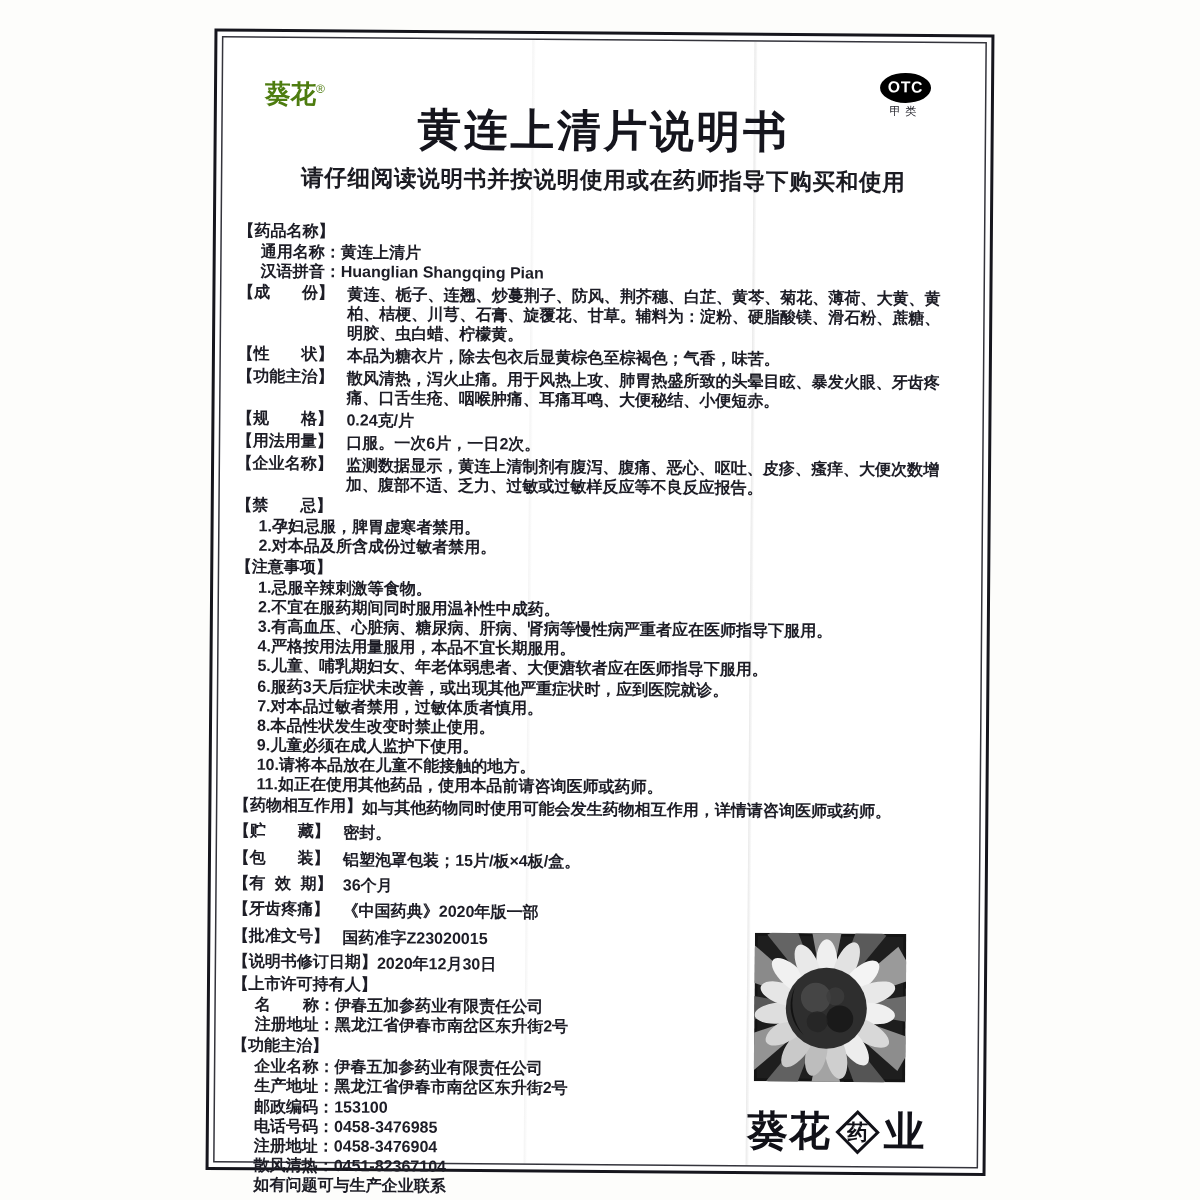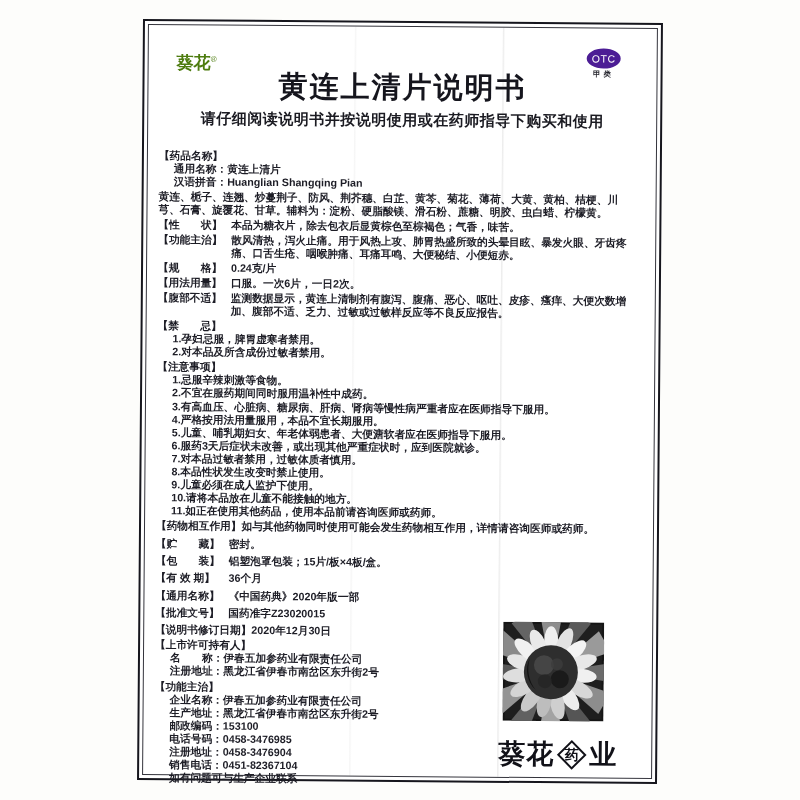--- a/index.html
+++ b/index.html
@@ -31,46 +31,46 @@
   .crease.c2 { left:206px; opacity:.5; }
 
   
   .brand {
     position:absolute; left:28px; top:26px;
     font-size:17px; font-weight:900; letter-spacing:0px; color:#4d7c0f;
   }
   .brand sup { font-size:8px; font-weight:400; vertical-align:super; }
   .otc-badge { position:absolute; right:36px; top:20px; text-align:center; }
   .otc-oval {
-    display:inline-block; width:34px; height:20px; background:#4c1d95;
-    border-radius:50%; color:#fff; font-size:10.5px; font-weight:400;
+    display:inline-block; width:34px; height:20px; background:#000000;
+    border-radius:50%; color:#fff; font-size:10.5px; font-weight:700;
     line-height:20px; text-align:center; letter-spacing:0.5px;
   }
-  .otc-class { font-size:7.5px; font-weight:700; letter-spacing:3px; margin-top:1px; color:#23232b; }
+  .otc-class { font-size:7.5px; font-weight:400; letter-spacing:3px; margin-top:1px; color:#23232b; }
 
   .doc-title {
     margin-top:41px; text-align:center;
     font-size:29px; font-weight:900; letter-spacing:2px; color:#15151d;
   }
   .doc-subtitle {
     margin-top:3px; text-align:center;
     font-size:15px; font-weight:800; letter-spacing:0.5px; color:#1b1b22;
   }
 
   
   .leaflet-body {
     margin-top:21px; padding:0 18px 0 11px;
     font-size:10.7px; font-weight:700; color:#1d1d26;
   }
   .row { display:flex; line-height:12.7px; margin-top:0.4px; }
   .row.sec  { margin-top:2.4px; }
   .row.spaced { margin-top:4.6px; }
   .row.sub, .row.item { padding-left:15px; }
   .row .lbl { flex:0 0 auto; white-space:pre; }
-  .row.sec .lbl { min-width:73px; }
+  .row.sec .lbl { min-width:73px;font-family:Liberation Mono, monospace; }
   .row .txt { flex:1 1 auto; }
 
   
   .sunflower-box { position:absolute; left:359px; top:594px; width:101px; height:99px; }
   .kuihua-logo {
     position:absolute; left:355px; top:708px; width:160px;
     display:flex; align-items:center; gap:2px;
     font-weight:900; color:#111118;
   }
   .kuihua-logo .t { font-size:27px; letter-spacing:1px; }
@@ -106,40 +106,41 @@
         </div>
         <div class="row sub">
           <span class="lbl">通用名称：</span>
           <span class="txt">黄连上清片</span>
         </div>
         <div class="row sub">
           <span class="lbl">汉语拼音：</span>
           <span class="txt">Huanglian Shangqing Pian</span>
         </div>
         <div class="row sec">
+          <span class="lbl">【成　　份】</span>
           <span class="txt">黄连、栀子、连翘、炒蔓荆子、防风、荆芥穗、白芷、黄芩、菊花、薄荷、大黄、黄柏、桔梗、川芎、石膏、旋覆花、甘草。辅料为：淀粉、硬脂酸镁、滑石粉、蔗糖、明胶、虫白蜡、柠檬黄。</span>
         </div>
         <div class="row sec">
           <span class="lbl">【性　　状】</span>
           <span class="txt">本品为糖衣片，除去包衣后显黄棕色至棕褐色；气香，味苦。</span>
         </div>
         <div class="row sec">
           <span class="lbl">【功能主治】</span>
           <span class="txt">散风清热，泻火止痛。用于风热上攻、肺胃热盛所致的头晕目眩、暴发火眼、牙齿疼痛、口舌生疮、咽喉肿痛、耳痛耳鸣、大便秘结、小便短赤。</span>
         </div>
         <div class="row sec">
           <span class="lbl">【规　　格】</span>
           <span class="txt">0.24克/片</span>
         </div>
         <div class="row sec">
           <span class="lbl">【用法用量】</span>
           <span class="txt">口服。一次6片，一日2次。</span>
         </div>
         <div class="row sec">
-          <span class="lbl">【腹部不适】</span>
+          <span class="lbl">【企业名称】</span>
           <span class="txt">监测数据显示，黄连上清制剂有腹泻、腹痛、恶心、呕吐、皮疹、瘙痒、大便次数增加、腹部不适、乏力、过敏或过敏样反应等不良反应报告。</span>
         </div>
         <div class="row sec">
           <span class="lbl">【禁　　忌】</span>
         </div>
         <div class="row item">
           <span class="txt">1.孕妇忌服，脾胃虚寒者禁用。</span>
         </div>
         <div class="row item">
           <span class="txt">2.对本品及所含成份过敏者禁用。</span>
@@ -190,21 +191,21 @@
         </div>
         <div class="row sec spaced">
           <span class="lbl">【包　　装】</span>
           <span class="txt">铝塑泡罩包装；15片/板×4板/盒。</span>
         </div>
         <div class="row sec spaced">
           <span class="lbl">【有 效 期】</span>
           <span class="txt">36个月</span>
         </div>
         <div class="row sec spaced">
-          <span class="lbl">【通用名称】</span>
+          <span class="lbl">【牙齿疼痛】</span>
           <span class="txt">《中国药典》2020年版一部</span>
         </div>
         <div class="row sec spaced">
           <span class="lbl">【批准文号】</span>
           <span class="txt">国药准字Z23020015</span>
         </div>
         <div class="row sec spaced">
           <span class="lbl">【说明书修订日期】</span>
           <span class="txt">2020年12月30日</span>
         </div>
@@ -236,21 +237,21 @@
         </div>
         <div class="row sub">
           <span class="lbl">电话号码：</span>
           <span class="txt">0458-3476985</span>
         </div>
         <div class="row sub">
           <span class="lbl">注册地址：</span>
           <span class="txt">0458-3476904</span>
         </div>
         <div class="row sub">
-          <span class="lbl">销售电话：</span>
+          <span class="lbl">散风清热：</span>
           <span class="txt">0451-82367104</span>
         </div>
         <div class="row sub">
           <span class="txt">如有问题可与生产企业联系</span>
         </div>
       </div>
 
     <div class="sunflower-box">
       <svg width="101" height="99" viewBox="0 0 101 99">
         <rect x="0" y="0" width="101" height="99" fill="#151515"></rect>

